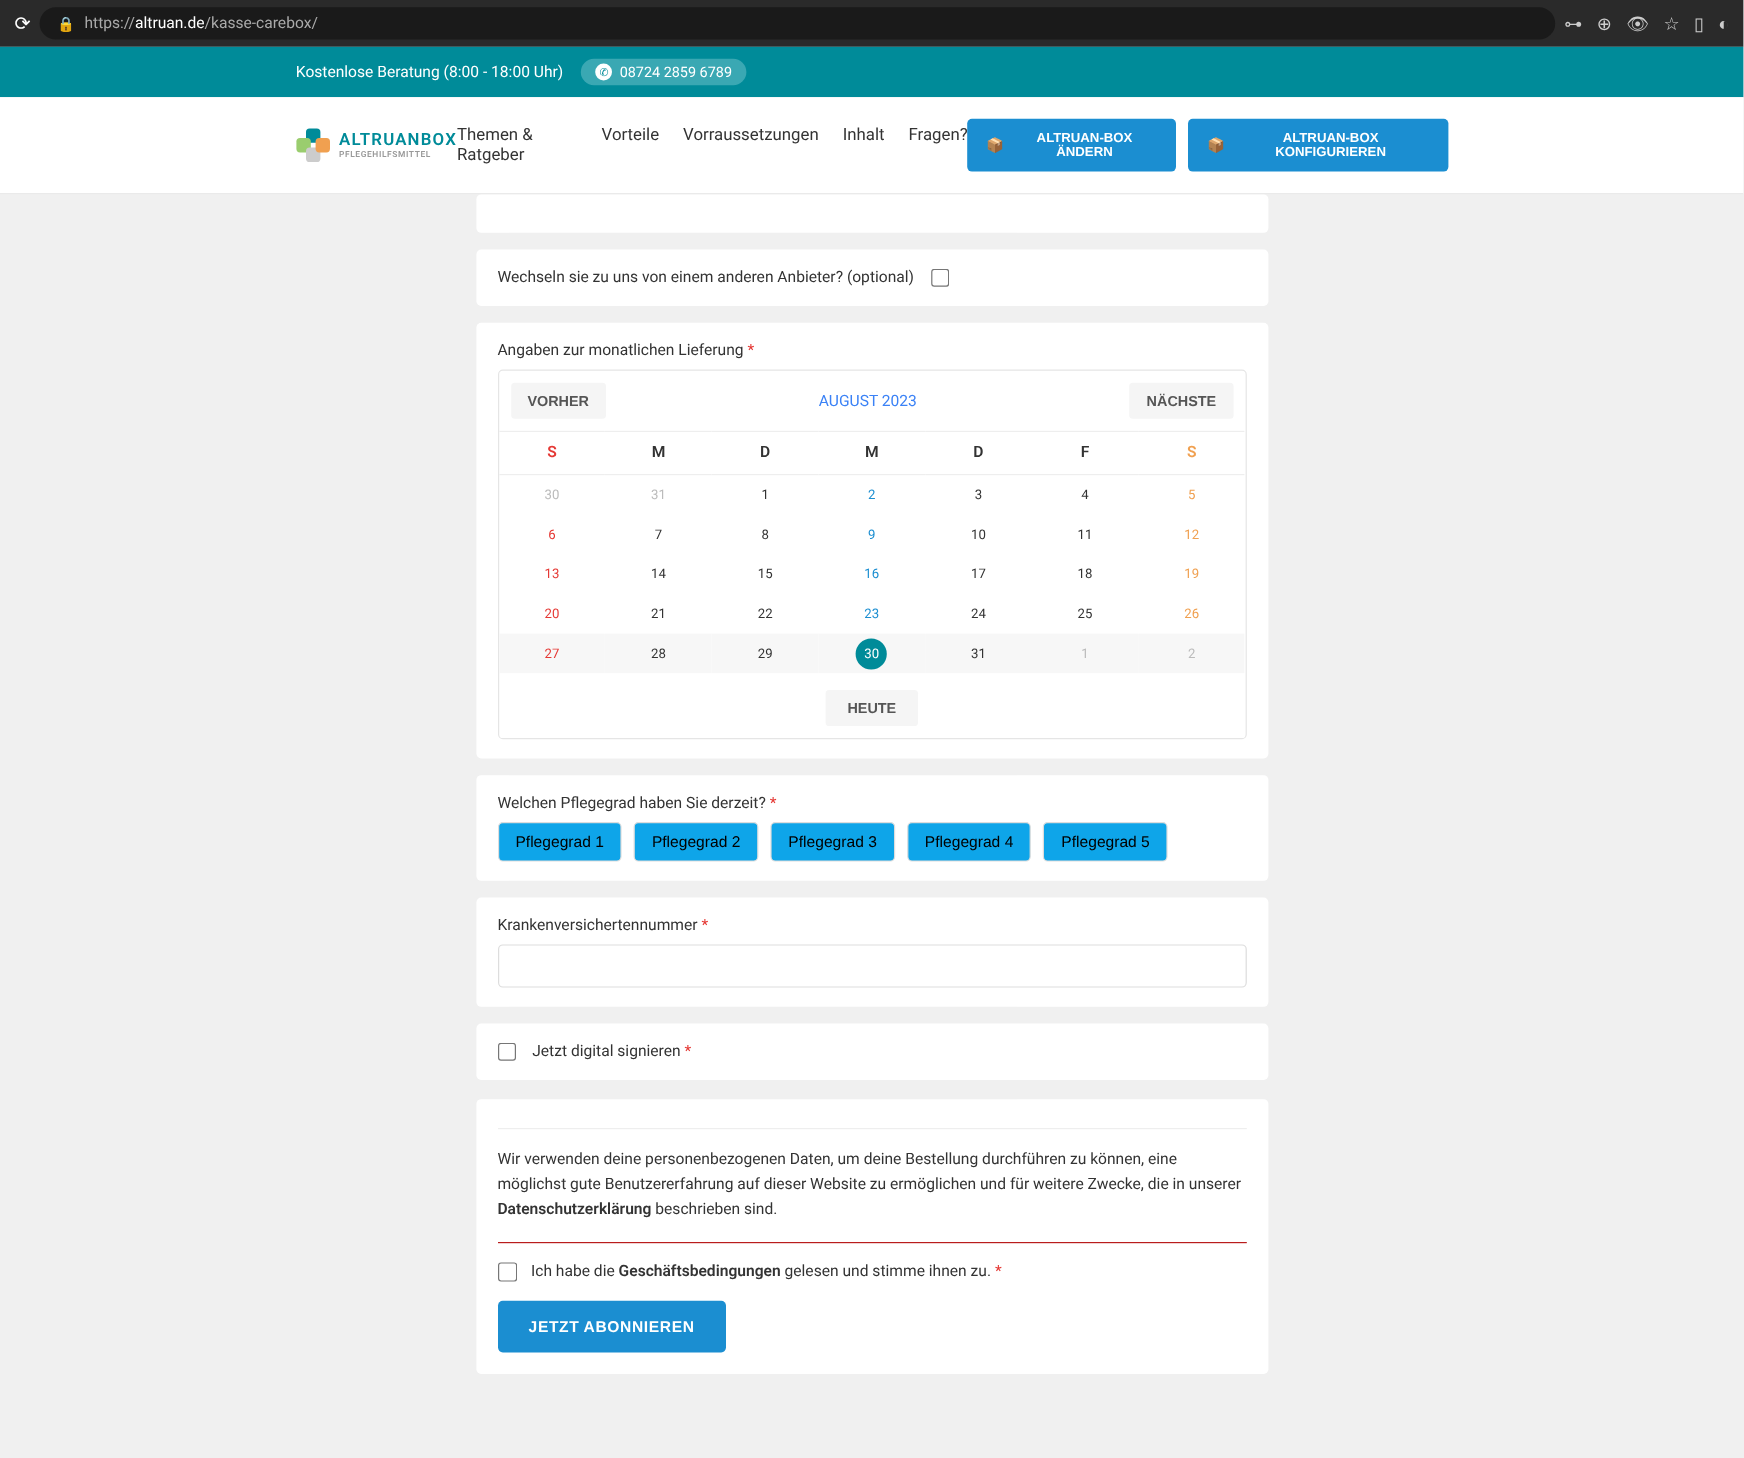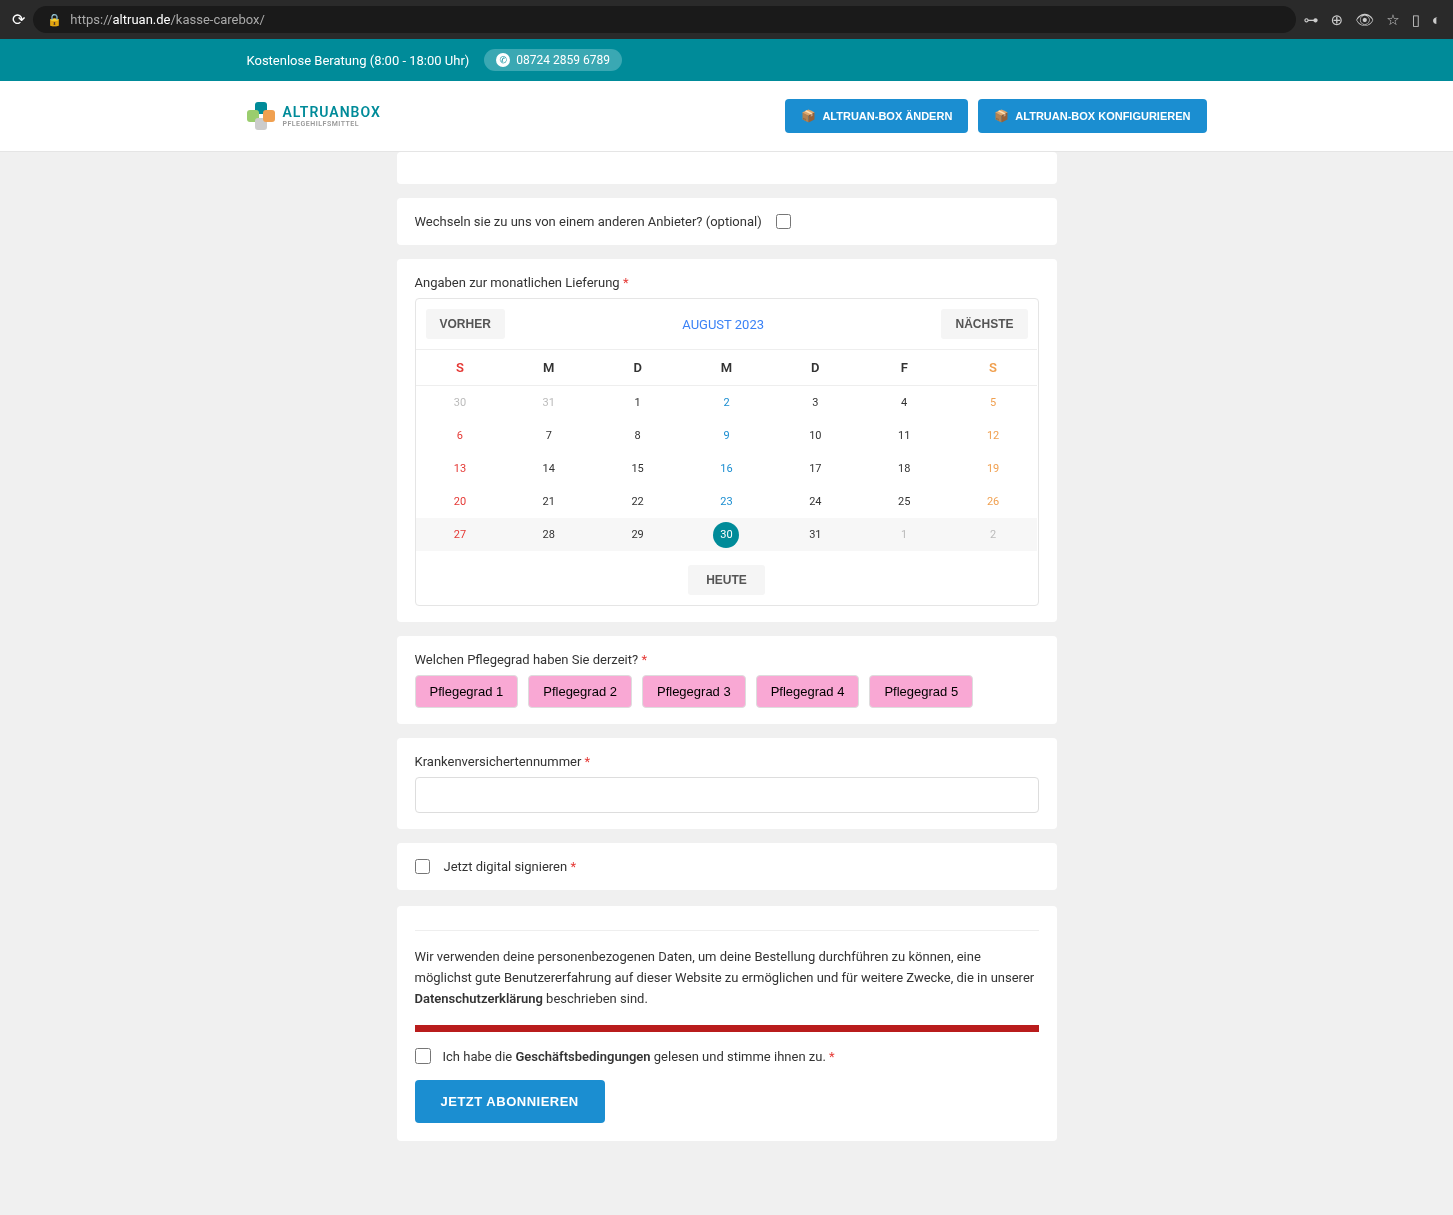--- a/index.html
+++ b/index.html
@@ -290,45 +290,45 @@
       color: #555;
       cursor: pointer;
       border-radius: 3px;
     }
     .pflege-options {
       display: flex;
       gap: 10px;
       flex-wrap: wrap;
     }
     .pflege-btn {
-      background: #f9a8d4;
+      background: #0ea5e9;
       border: 1px solid #ddd;
       padding: 8px 14px;
       font-size: 13px;
       border-radius: 4px;
       cursor: pointer;
     }
     .privacy-text {
       font-size: 13px;
       line-height: 1.6;
       color: #333;
       padding: 16px 0;
     }
     .privacy-text a {
       color: #333;
       font-weight: 600;
       text-decoration: none;
     }
     .terms-row {
       display: flex;
-      align-items: center;
+      align-items: flex-start;
       gap: 12px;
       font-size: 13px;
       padding: 16px 0;
-      border-top: 7px solid #b91c1c;
+      border-top: 1px solid #b91c1c;
     }
     .terms-row input[type="checkbox"] {
       width: 16px;
       height: 16px;
     }
     .terms-row .bold {
       font-weight: 600;
     }
     .submit-btn {
       background: #1b8ed1;
@@ -391,20 +391,27 @@
         <div class="petal p1"></div>
           <div class="petal p2"></div>
           <div class="petal p3"></div>
           <div class="petal p4"></div>
       </div>
       <div>
         <div>ALTRUANBOX</div>
         <div class="logo-text-sub">PFLEGEHILFSMITTEL</div>
       </div>
     </div>
+    <nav class="nav">
+      <a href="#">Themen &amp; Ratgeber</a>
+      <a href="#">Vorteile</a>
+      <a href="#">Vorraussetzungen</a>
+      <a href="#">Inhalt</a>
+      <a href="#">Fragen?</a>
+    </nav>
     <div class="header-buttons">
       <button class="header-btn">
         <span class="box-icon">📦</span>
         <span>ALTRUAN-BOX ÄNDERN</span>
       </button>
       <button class="header-btn">
         <span class="box-icon">📦</span>
         <span>ALTRUAN-BOX KONFIGURIEREN</span>
       </button>
     </div>

